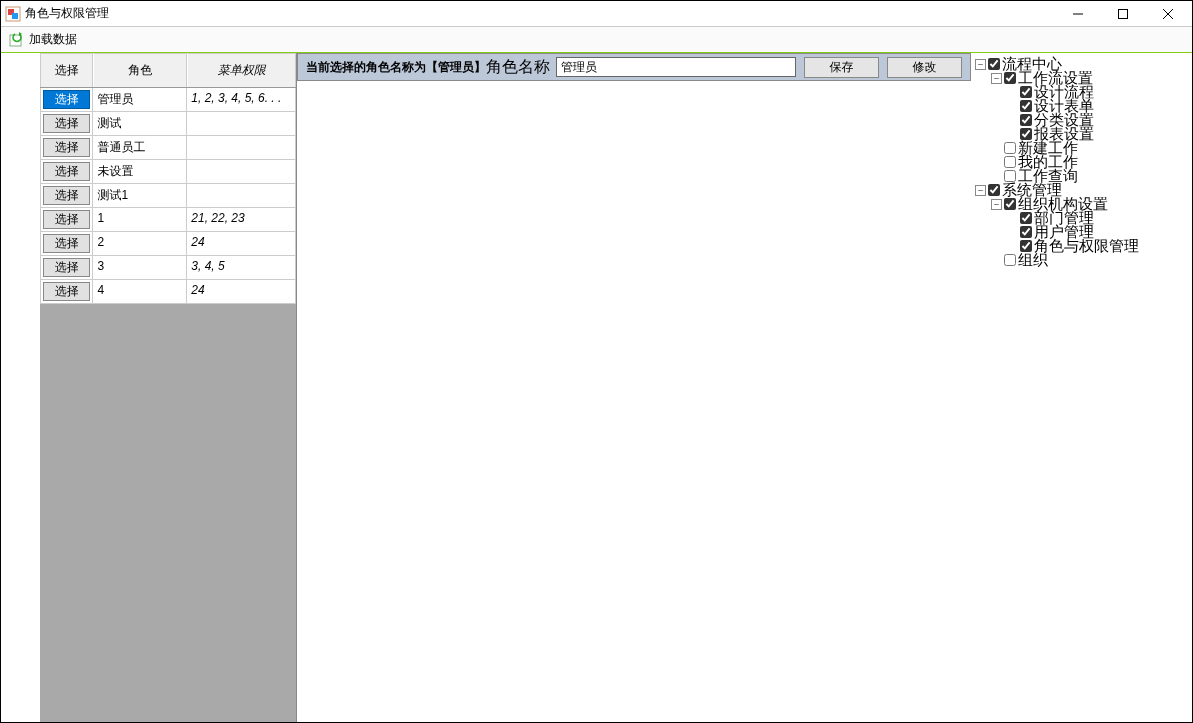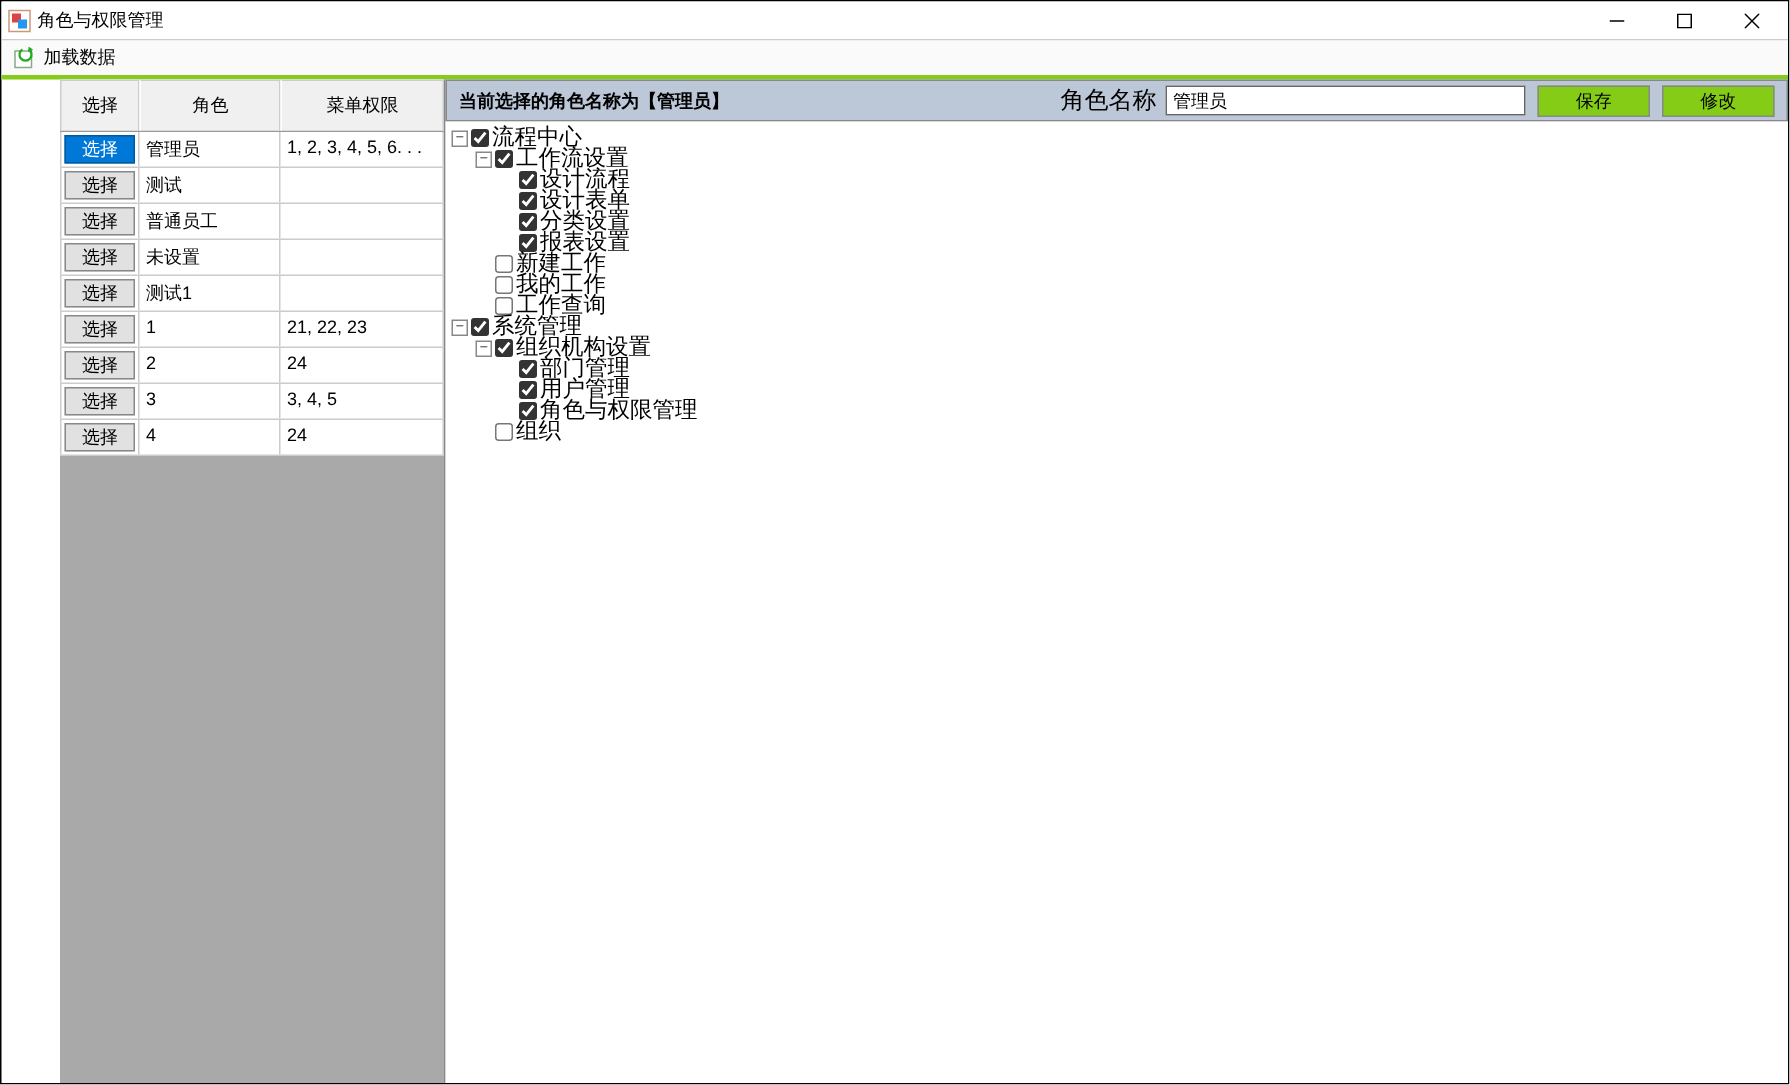--- a/index.html
+++ b/index.html
@@ -5,21 +5,21 @@
     * { box-sizing: border-box; }
     html, body { margin: 0; padding: 0; font-family: "Microsoft YaHei", SimSun, sans-serif; font-size: 12px; }
     .window { width: 1193px; height: 723px; border: 1px solid #000; background: #fff; display: flex; flex-direction: column; }
     
     .titlebar { height: 26px; display: flex; align-items: center; padding: 0 2px; border-bottom: 1px solid #ccc; background: #fff; }
     .titlebar-icon { width: 16px; height: 16px; margin: 0 4px 0 2px; display: inline-flex; align-items: center; justify-content: center; }
     .titlebar-text { flex: 1; font-size: 12px; color: #000; }
     .win-ctl { width: 45px; height: 24px; display: flex; align-items: center; justify-content: center; cursor: default; }
     .win-ctl svg { width: 10px; height: 10px; }
     
-    .toolbar { height: 26px; display: flex; align-items: center; padding: 0 4px; background: #fafafa; border-bottom: 3px solid #84cc16; }
+    .toolbar { height: 26px; display: flex; align-items: center; padding: 0 4px; background: #fafafa; border-bottom: 1px solid #84cc16; }
     .toolbtn { display: flex; align-items: center; padding: 2px 4px; cursor: pointer; }
     .toolbtn-icon { width: 16px; height: 16px; margin-right: 4px; display: inline-flex; }
     
     .client { flex: 1; display: flex; min-height: 0; margin-left: 39px; }
     
     .left-pane { width: 257px; background: #a9a9a9; border-right: 1px solid #888; display: flex; flex-direction: column; }
     
     .grid { background: #fff; }
     .grid-header { display: flex; background: #f0f0f0; border-bottom: 1px solid #999; }
     .grid-header-cell { padding: 8px 4px; text-align: center; border-right: 1px solid #ccc; border-top: 1px solid #ccc; border-left: 1px solid #fff; background: #f0f0f0; font-size: 12px; }
@@ -27,29 +27,29 @@
     
     .grid-row { display: flex; border-bottom: 1px solid #ccc; background: #fff; }
     .grid-btn-cell { width: 54px; padding: 2px; border-right: 1px solid #ccc; border-left: 1px solid #ccc; }
     .grid-btn { width: 100%; height: 19px; background: #e1e1e1; border: 1px solid #888; cursor: pointer; font-size: 12px; display: flex; align-items: center; justify-content: center; }
     .grid-btn.selected { background: #0078d7; border-color: #005a9e; color: #fff; }
     .grid-btn:not(.selected) { background: #e1e1e1; }
     .grid-cell { padding: 3px 4px; border-right: 1px solid #ccc; font-size: 12px; white-space: nowrap; overflow: hidden; }
     
     .col-select { width: 54px; }
     .col-role { width: 95px; }
-    .col-perm { width: 110px; }
-    
-    .right-pane { flex: 1; display: flex; flex-direction: column; min-width: 0; }
+    .col-perm { width: 110px; font-style: italic; }
+    
+    .right-pane { flex: 1; display: flex; flex-direction: row; min-width: 0; }
     
     .form-bar { height: 28px; background: #bcc7d8; display: flex; align-items: center; padding: 0 8px; border: 1px solid #888; margin: 0; }
     .form-label-bold { font-weight: bold; font-size: 12px; margin-right: auto; }
     .form-label { font-size: 16px; margin: 0 6px 0 0; }
     .form-input { width: 240px; height: 20px; border: 1px solid #666; padding: 0 4px; font-size: 12px; }
-    .form-btn { width: 75px; height: 21px; margin-left: 8px; background: #84cc16; border: 1px solid #888; cursor: pointer; font-size: 12px; display: flex; align-items: center; justify-content: center; }
+    .form-btn { width: 75px; height: 21px; margin-left: 8px; background: #e5e5e5; border: 1px solid #888; cursor: pointer; font-size: 12px; display: flex; align-items: center; justify-content: center; }
     
     .tree-area { flex: 1; background: #fff; overflow: auto; padding: 4px 0 0 4px; }
     .tree ul { list-style: none; margin: 0; padding: 0 0 0 16px; }
     .tree > ul { padding-left: 0; }
     .tree li { white-space: nowrap; line-height: 14px; padding: 0; }
     .tree-row { display: flex; align-items: center; height: 14px; }
     .expander { width: 11px; height: 11px; border: 1px solid #888; display: inline-flex; align-items: center; justify-content: center; font-size: 9px; line-height: 1; margin-right: 2px; cursor: pointer; font-family: monospace; color: #555; }
     .expander-spacer { width: 11px; height: 11px; margin-right: 2px; display: inline-block; }
     .treecb { width: 12px; height: 12px; margin: 0 2px 0 0; cursor: pointer; accent-color: #333; }
     .tree-label { font-size: 15px; }

